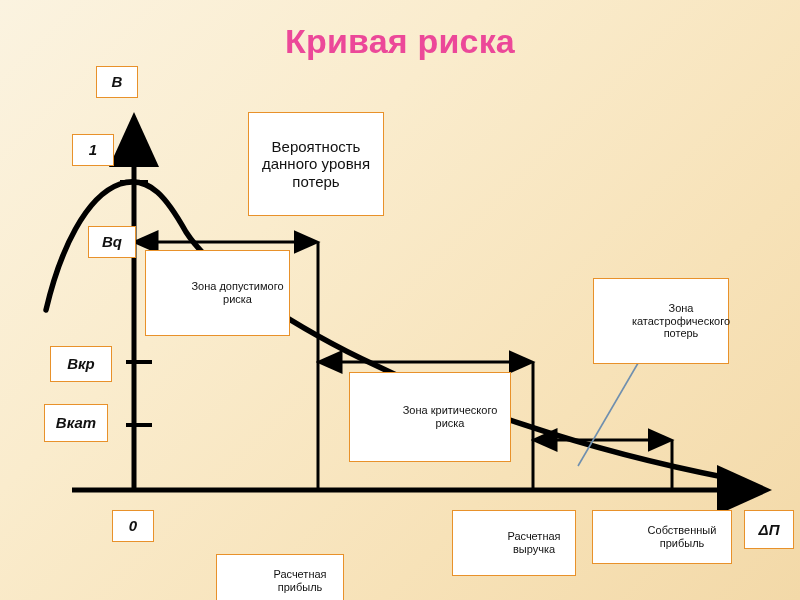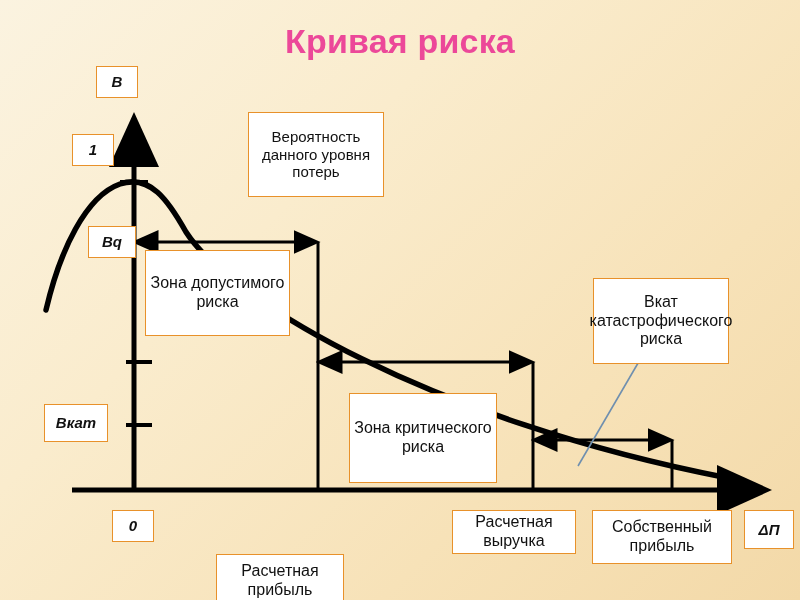--- a/index.html
+++ b/index.html
@@ -49,21 +49,22 @@
     font-size: 15px;
     line-height: 1.16;
     padding: 2px 4px;
   }
   .box.axis-lab {
     font-style: italic;
     font-weight: bold;
     font-size: 15px;
   }
   .box.big {
-    font-size: 16px;
+    font-size: 11px;
+    padding-left: 44px;
   }
 </style>
 </head>
 <body>
 
 <div id="slide">
 
   <div id="title">Кривая риска</div>
 
   <svg id="canvas" viewBox="0 0 800 600">
@@ -100,27 +101,28 @@
 
     <line x1="648" y1="346" x2="578" y2="466" stroke="#6f8faf" stroke-width="1.6"></line>
   </svg>
 
   <div class="box axis-lab" style="left:96px; top:66px; width:42px; height:32px;">B</div>
   <div class="box axis-lab" style="left:744px; top:510px; width:50px; height:39px;">ΔП</div>
   <div class="box axis-lab" style="left:112px; top:510px; width:42px; height:32px;">0</div>
 
   <div class="box axis-lab" style="left:72px; top:134px; width:42px; height:32px;">1</div>
   <div class="box axis-lab" style="left:88px; top:226px; width:48px; height:32px;">Bq</div>
+  <div class="box axis-lab" style="left:50px; top:346px; width:62px; height:36px;">Вкр</div>
   <div class="box axis-lab" style="left:44px; top:404px; width:64px; height:38px;">Вкат</div>
 
-  <div class="box" style="left:248px; top:112px; width:136px; height:85px;">Вероятность данного уровня потерь</div>
+  <div class="box" style="left:248px; top:112px; width:136px; height:104px;">Вероятность данного уровня потерь</div>
 
   <div class="box big" style="left:145px; top:250px; width:145px; height:86px;">Зона допустимого риска</div>
 
-  <div class="box big" style="left:349px; top:393px; width:148px; height:90px;">Зона критического риска</div>
+  <div class="box big" style="left:349px; top:372px; width:162px; height:90px;">Зона критического риска</div>
 
-  <div class="box big" style="left:593px; top:278px; width:136px; height:86px;">Вкат катастрофического риска</div>
+  <div class="box big" style="left:593px; top:278px; width:136px; height:86px;">Зона катастрофического потерь</div>
 
   <div class="box big" style="left:216px; top:510px; width:128px; height:54px;margin-top:44px;">Расчетная прибыль</div>
-  <div class="box big" style="left:452px; top:510px; width:124px; height:44px;">Расчетная выручка</div>
+  <div class="box big" style="left:452px; top:510px; width:124px; height:66px;">Расчетная выручка</div>
   <div class="box big" style="left:592px; top:510px; width:140px; height:54px;">Собственный прибыль</div>
 
 </div>
 
 </body></html>

